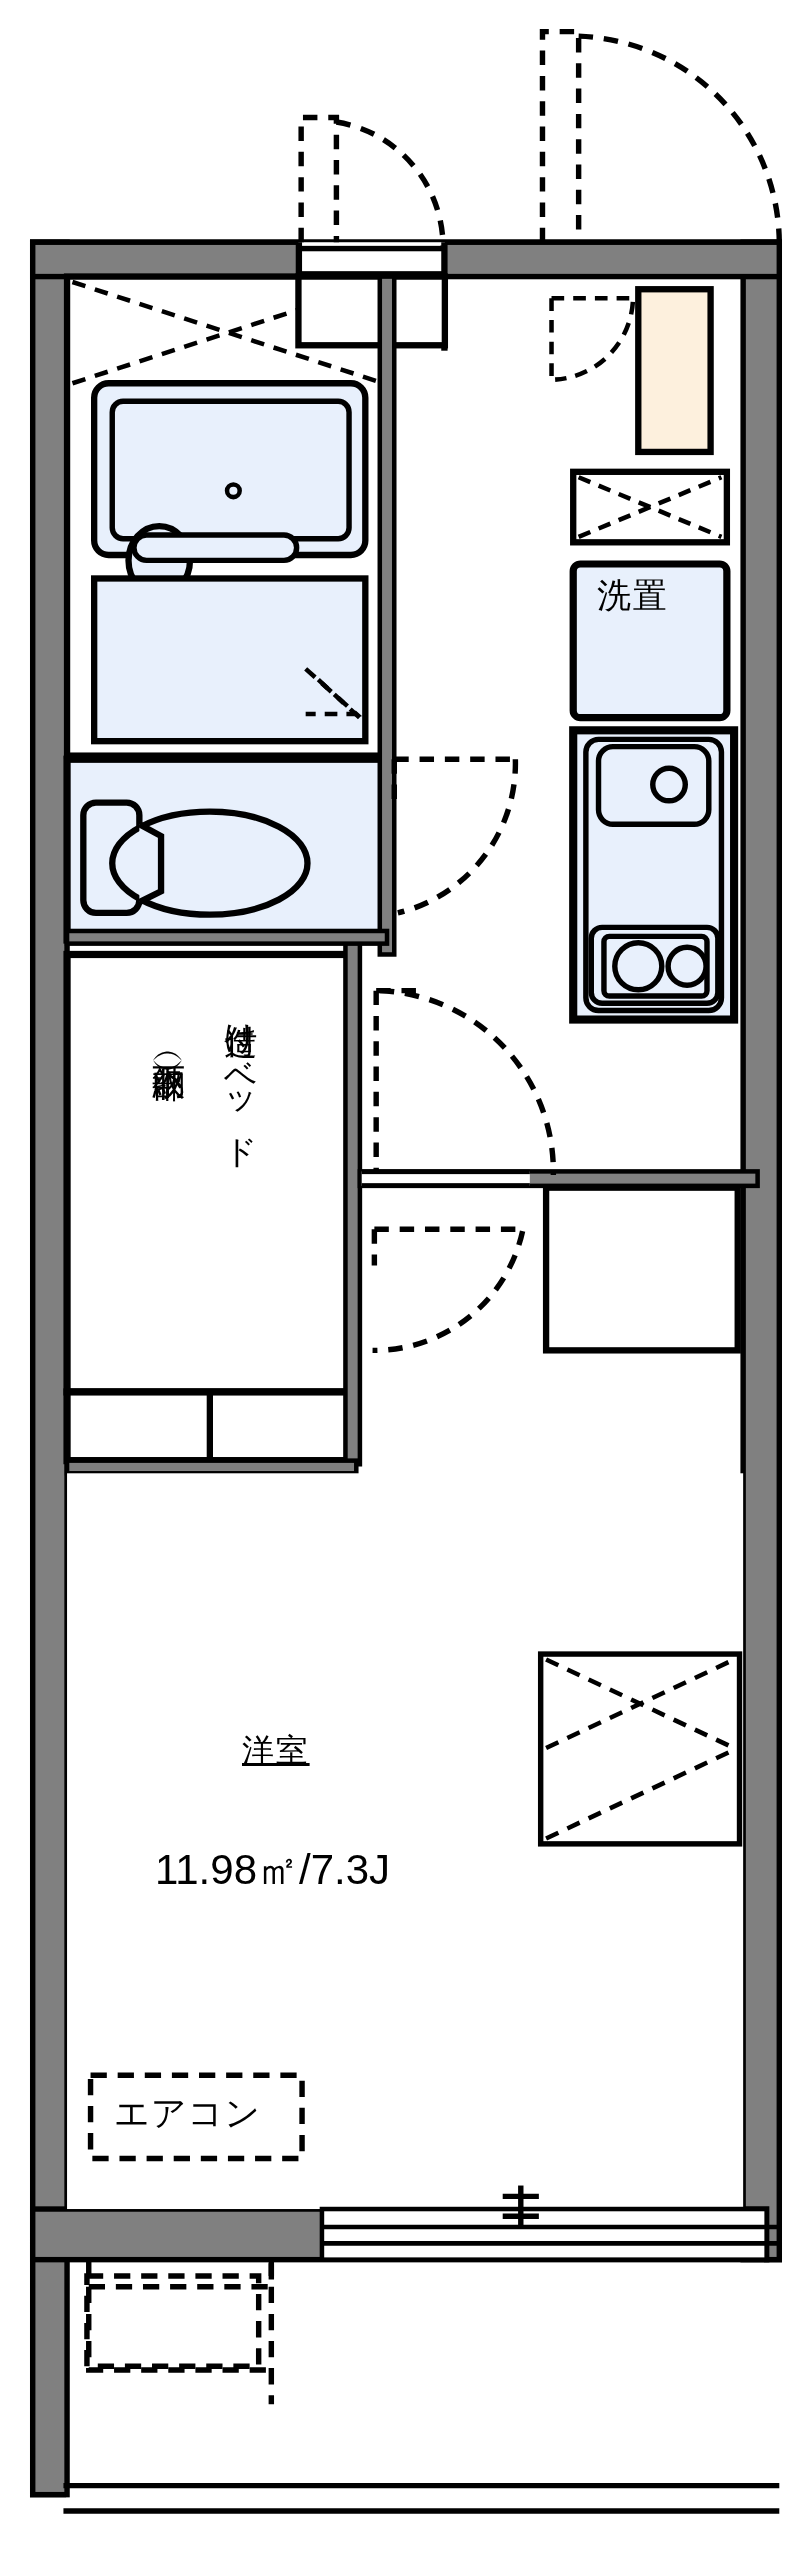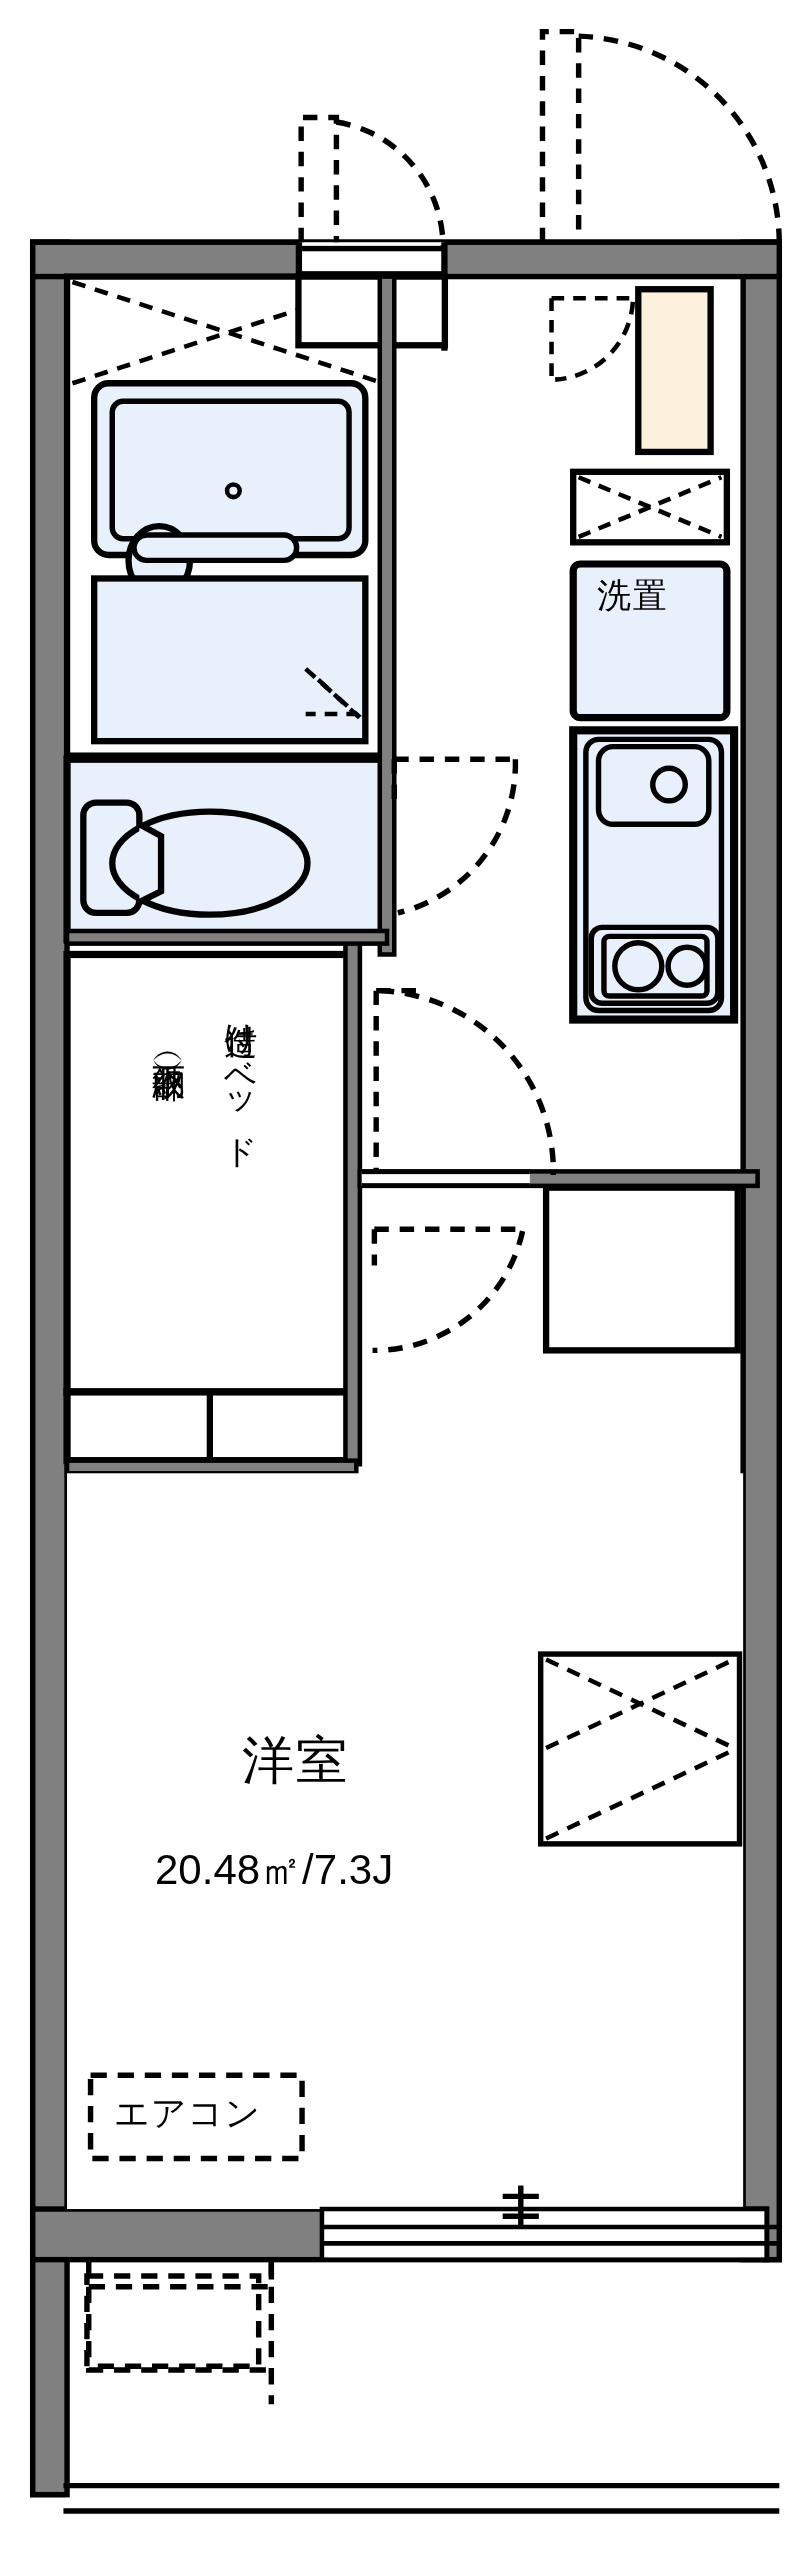--- a/index.html
+++ b/index.html
@@ -1,21 +1,21 @@
 <!DOCTYPE html>
 <html style="font-size:14.5px"><head>
 <meta charset="utf-8">
 <style>
   html,body{margin:0;padding:0;background:#ffffff;}
   body{font-family:"Liberation Sans","DejaVu Sans",sans-serif;}
   #stage{position:relative;width:812px;height:2576px;background:#fff;overflow:hidden;}
   svg{display:block;}
   .lbl{position:absolute;color:#000;line-height:1;white-space:nowrap;}
   .lbl-v{writing-mode:vertical-rl;text-orientation:upright;white-space:nowrap;line-height:1.02;}
-  #roomName{font-size:52px;letter-spacing:1.8px;}
+  #roomName{font-size:32px;letter-spacing:1.8px;text-decoration:underline;}
   #roomArea{font-size:42px;letter-spacing:0px;}
   #washLabel{font-size:34px;letter-spacing:1.8px;}
   #acLabel{font-size:35px;letter-spacing:0.9px;}
   .bedtxt{font-size:33px;}
 </style>
 </head>
 <body>
 
 <div id="stage">
 
@@ -222,21 +222,21 @@
   </g>
 
   <g>
     <rect x="96" y="2518" width="190" height="100" fill="none" stroke="#000" stroke-width="6" stroke-dasharray="18 12"></rect>
   </g>
 
 </svg>
 
 <div class="lbl" id="roomName" style="left:242px; top:1734px;">洋室</div>
 
-<div class="lbl" id="roomArea" style="left:155px; top:1849px;">20.48㎡/7.3J</div>
+<div class="lbl" id="roomArea" style="left:155px; top:1849px;">11.98㎡/7.3J</div>
 
 <div class="lbl" id="washLabel" style="left:597px; top:578px;">洗置</div>
 
 <div class="lbl" id="acLabel" style="left:114px; top:2095px;">エアコン</div>
 
 <div class="lbl lbl-v bedtxt" style="left:224px; top:1000px;">造付けベッド</div>
 
 <div class="lbl lbl-v bedtxt" style="left:152px; top:1041px;">（下部収納）</div>
 
 </div>

